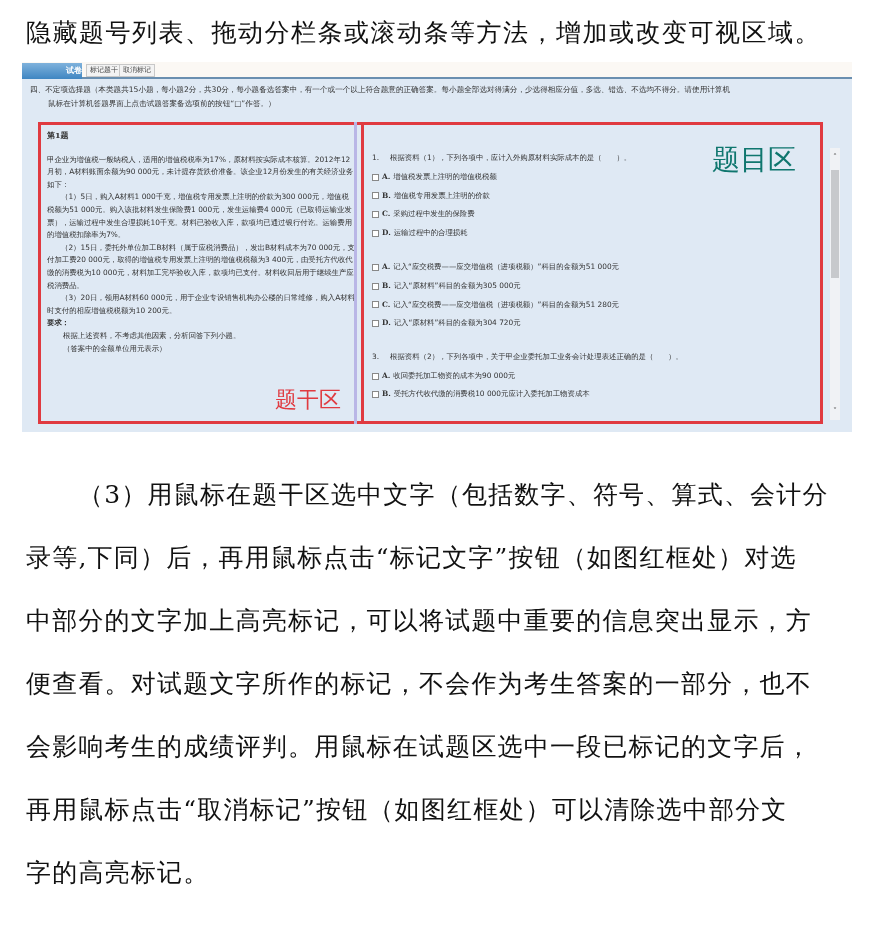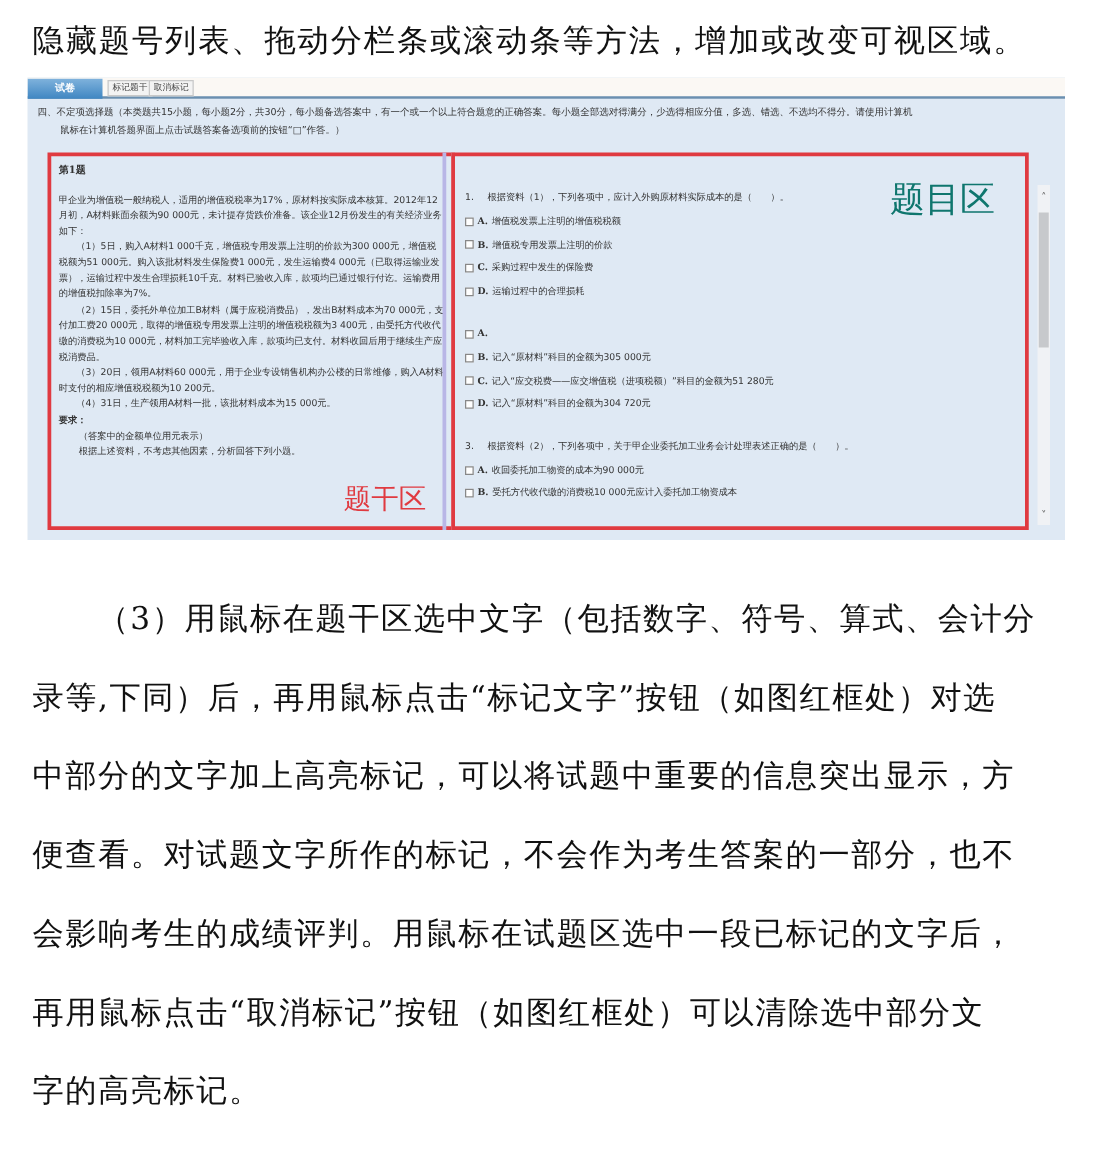--- a/index.html
+++ b/index.html
@@ -17,21 +17,21 @@
     background: #dfe9f4; overflow: hidden;
     font-family: "DejaVu Sans", "Liberation Sans", sans-serif;
   }
   .tabbar {
     position: absolute; left: 0; top: 0; width: 830px; height: 17px;
     background: #fbf8f4; border-bottom: 2px solid #6a8fb0;
   }
   .tab-active {
     position: absolute; left: 0; top: 1px; width: 60px; height: 16px;
     background: linear-gradient(#7fb2dc, #3f86c2);
-    color: #fff; font-size: 8px; font-weight: bold; text-align: center; line-height: 16px;
+    color: #fff; font-size: 8px; font-weight: bold; text-align: right; line-height: 16px;
   }
   .tab-btn {
     position: absolute; top: 2px; height: 13px; padding: 0 3px;
     background: #f3f3f3; border: 1px solid #c8c8c8;
     font-size: 7px; line-height: 11px; color: #444;
   }
   .instructions {
     position: absolute; left: 8px; top: 21px; width: 815px;
     font-size: 7.6px; line-height: 14px; color: #333;
   }
@@ -100,24 +100,23 @@
     <div>四、不定项选择题（本类题共15小题，每小题2分，共30分，每小题备选答案中，有一个或一个以上符合题意的正确答案。每小题全部选对得满分，少选得相应分值，多选、错选、不选均不得分。请使用计算机</div>
     <div class="l2">鼠标在计算机答题界面上点击试题答案备选项前的按钮“□”作答。）</div>
   </div>
 
   <div class="stem-panel">
     <div class="stem-title">第1题</div>
     <div class="stem-p">甲企业为增值税一般纳税人，适用的增值税税率为17%，原材料按实际成本核算。2012年12月初，A材料账面余额为90 000元，未计提存货跌价准备。该企业12月份发生的有关经济业务如下：</div>
     <div class="stem-p ind">（1）5日，购入A材料1 000千克，增值税专用发票上注明的价款为300 000元，增值税税额为51 000元。购入该批材料发生保险费1 000元，发生运输费4 000元（已取得运输业发票），运输过程中发生合理损耗10千克。材料已验收入库，款项均已通过银行付讫。运输费用的增值税扣除率为7%。</div>
     <div class="stem-p ind">（2）15日，委托外单位加工B材料（属于应税消费品），发出B材料成本为70 000元，支付加工费20 000元，取得的增值税专用发票上注明的增值税税额为3 400元，由受托方代收代缴的消费税为10 000元，材料加工完毕验收入库，款项均已支付。材料收回后用于继续生产应税消费品。</div>
     <div class="stem-p ind">（3）20日，领用A材料60 000元，用于企业专设销售机构办公楼的日常维修，购入A材料时支付的相应增值税税额为10 200元。</div>
-    <div class="stem-p ind">（4）31日，生产领用A材料一批，该批材料成本为15 000元。</div>
     <div class="stem-req">要求：</div>
+    <div class="stem-ind2">根据上述资料，不考虑其他因素，分析回答下列小题。</div>
     <div class="stem-ind2">（答案中的金额单位用元表示）</div>
-    <div class="stem-ind2">根据上述资料，不考虑其他因素，分析回答下列小题。</div>
     <div class="area-label-stem">题干区</div>
   </div>
 
   <div class="stem-divider"></div>
 
   <div class="question-panel">
     <div class="area-label-q">题目区</div>
 
     <div class="q-block">
       <div class="q-stem"><span class="q-num">1.</span><span>根据资料（1），下列各项中，应计入外购原材料实际成本的是（　　）。</span></div>
@@ -140,20 +139,21 @@
           <span class="cb"></span>
           <span class="opt-letter">D.</span>
           <span>运输过程中的合理损耗</span>
         </div>
     </div>
 
     <div class="q-block">
       <div class="q-opt">
           <span class="cb"></span>
           <span class="opt-letter">A.</span>
+          <span>记入“应交税费——应交增值税（进项税额）”科目的金额为51 000元</span>
         </div>
       <div class="q-opt">
           <span class="cb"></span>
           <span class="opt-letter">B.</span>
           <span>记入“原材料”科目的金额为305 000元</span>
         </div>
       <div class="q-opt">
           <span class="cb"></span>
           <span class="opt-letter">C.</span>
           <span>记入“应交税费——应交增值税（进项税额）”科目的金额为51 280元</span>

